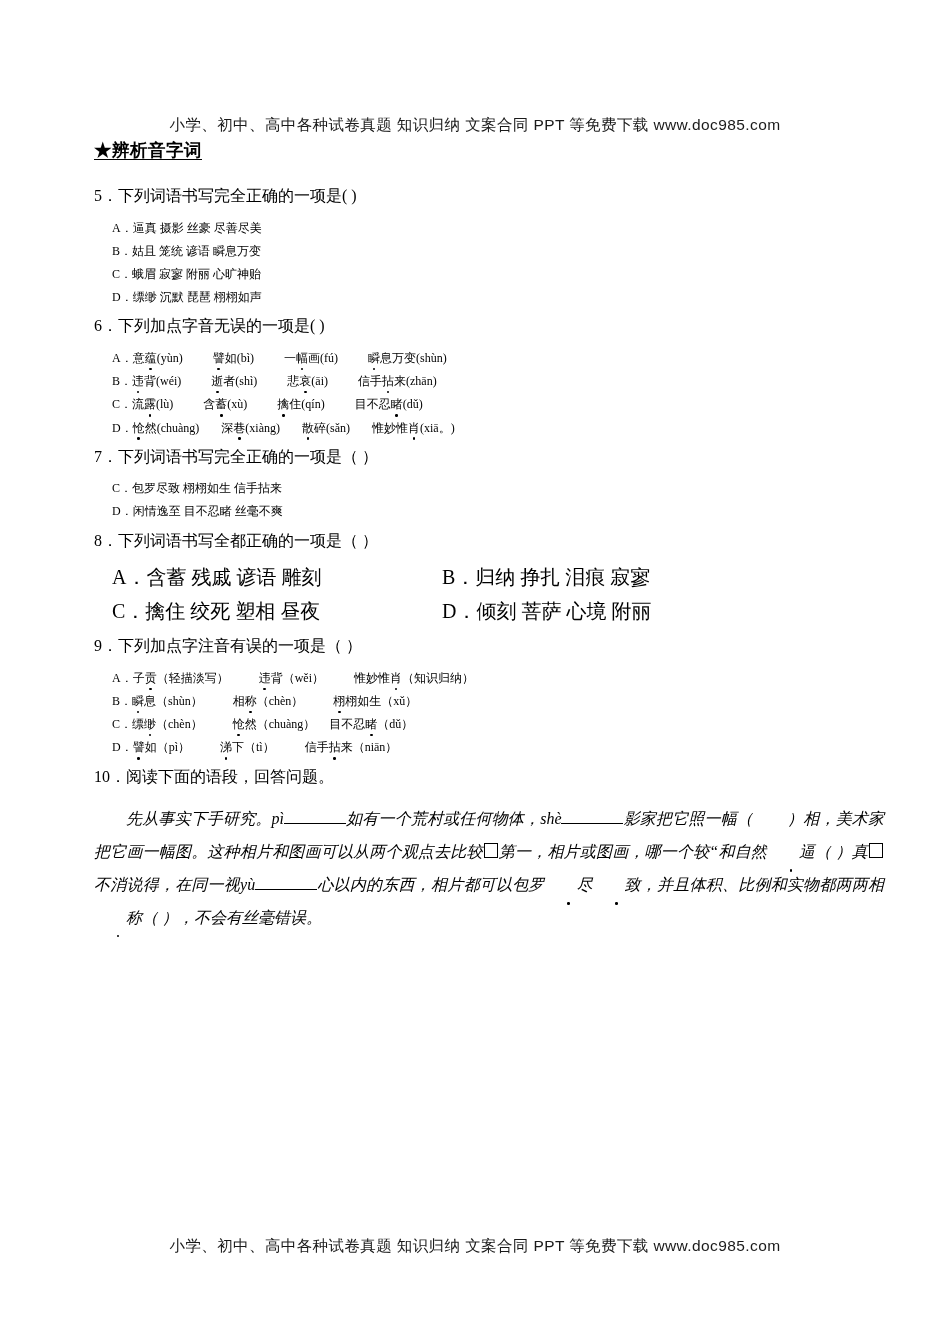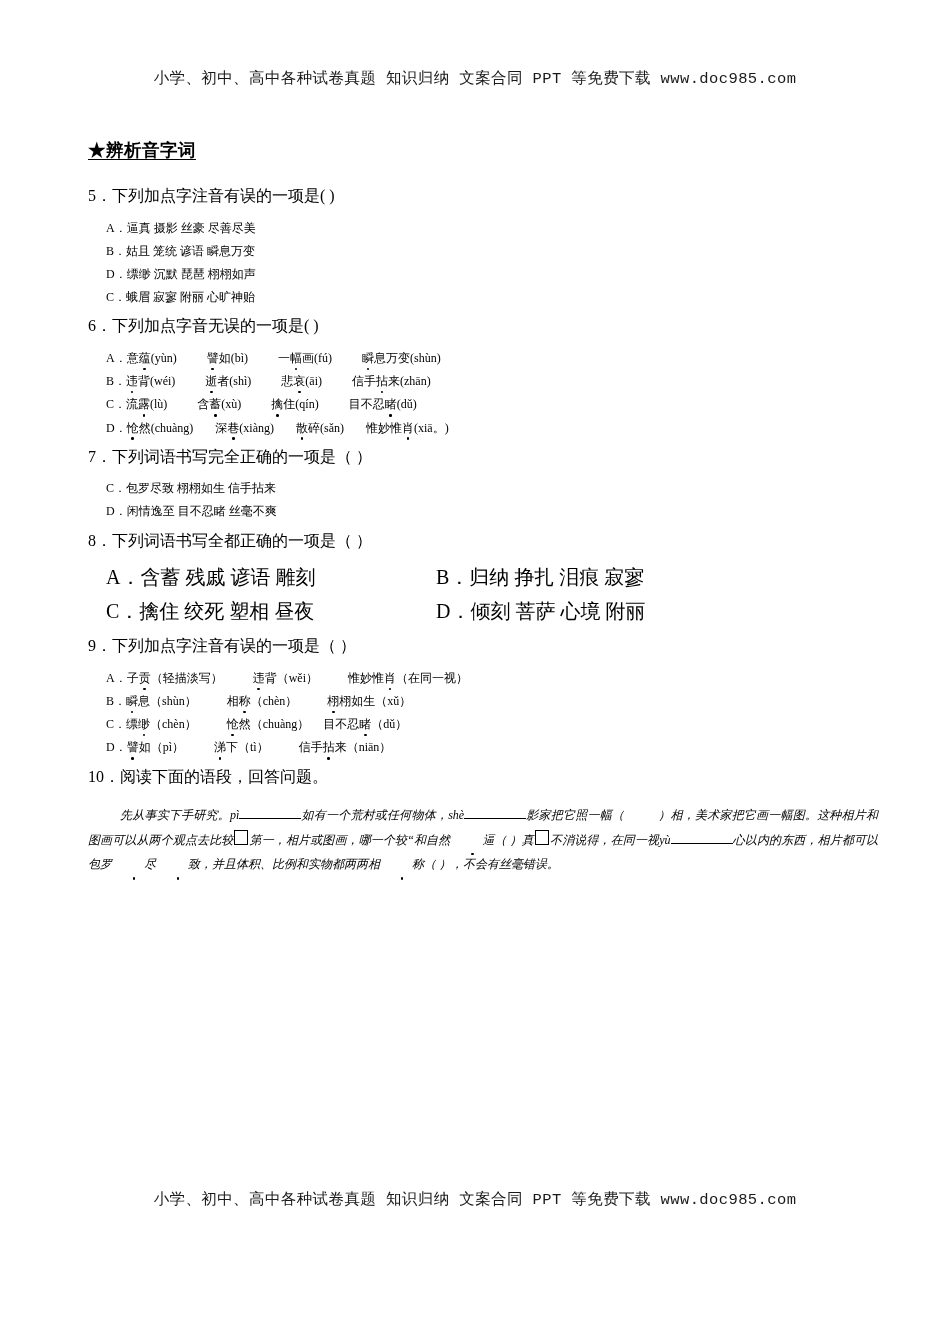--- a/index.html
+++ b/index.html
@@ -21,33 +21,34 @@
     position: relative;
     box-sizing: border-box;
   }
 
   
   .watermark {
     position: absolute;
     left: 0;
     width: 950px;
     text-align: center;
-    font-family: Liberation Mono, monospace;
+    font-family: Liberation Sans, sans-serif;
     font-size: 15.5px;
     letter-spacing: 0.4px;
     color: #1a1a1a;
     white-space: nowrap;
+    margin-top: 47px;
   }
   .watermark-top { top: 68px; }
   .watermark-bottom { top: 1189px; }
 
   
   .content {
     position: absolute;
-    left: 88px;
+    left: 94px;
     top: 140px;
     width: 790px;
   }
 
   .section-title {
     font-weight: bold;
     font-size: 17.5px;
     text-decoration: underline;
     text-underline-offset: 3px;
     margin: 0 0 14px 0;
@@ -106,21 +107,21 @@
     height: 2.5px;
     margin-left: -1.25px;
     background: #000;
     border-radius: 50%;
   }
 
   
   .passage {
     font-family: "Liberation Serif", "DejaVu Serif", serif;
     font-style: italic;
-    font-size: 12px;
+    font-size: 16px;
     line-height: 2.05;
     margin: 0;
     padding-top: 10px;
     text-align: justify;
     text-justify: inter-ideograph;
     text-indent: 32px;
     width: 790px;
   }
   .passage .blank {
     display: inline-block;
@@ -164,33 +165,33 @@
 
 <div class="page">
 
   <div class="watermark watermark-top">小学、初中、高中各种试卷真题 知识归纳 文案合同 PPT 等免费下载  www.doc985.com</div>
 
   <div class="content">
 
     <div class="section-title">★辨析音字词</div>
 
     <div class="q-stem">
-      <span class="q-num">5．</span><span>下列加点字注音有误的一项是(    )</span>
+      <span class="q-num">5．</span><span>下列词语书写完全正确的一项是(    )</span>
     </div>
     <div class="opt">
       <span class="opt-label">A．</span><span>逼真  摄影  丝豪  尽善尽美</span>
     </div>
     <div class="opt">
       <span class="opt-label">B．</span><span>姑且  笼统  谚语  瞬息万变</span>
     </div>
     <div class="opt">
+      <span class="opt-label">C．</span><span>蛾眉  寂寥  附丽  心旷神贻</span>
+    </div>
+    <div class="opt">
       <span class="opt-label">D．</span><span>缥缈  沉默  琵琶  栩栩如声</span>
-    </div>
-    <div class="opt">
-      <span class="opt-label">C．</span><span>蛾眉  寂寥  附丽  心旷神贻</span>
     </div>
 
     <div class="q-stem">
       <span class="q-num">6．</span><span>下列加点字音无误的一项是(    )</span>
     </div>
 
     <div class="opt">
       <span class="opt-label">A．</span><span><span>意</span><span class="dot">蕴</span><span>(yùn)</span></span><span class="sp-lg"></span><span><span></span><span class="dot">譬</span><span>如(bì)</span></span><span class="sp-lg"></span><span><span>一</span><span class="dot">幅</span><span>画(fú)</span></span><span class="sp-lg"></span><span><span></span><span class="dot">瞬</span><span>息万变(shùn)</span></span>
     </div>
 
@@ -224,21 +225,21 @@
     </div>
     <div class="opt-row">
       <span class="opt-col left"><span class="opt-label">C．</span><span>擒住  绞死  塑相  昼夜</span></span><span class="opt-col"><span class="opt-label">D．</span><span>倾刻  菩萨  心境  附丽</span></span>
     </div>
 
     <div class="q-stem">
       <span class="q-num">9．</span><span>下列加点字注音有误的一项是（    ）</span>
     </div>
 
     <div class="opt">
-      <span class="opt-label">A．</span><span><span>子</span><span class="dot">贡</span><span>（轻描淡写）</span></span><span class="sp-lg"></span><span><span></span><span class="dot">违</span><span>背（wěi）</span></span><span class="sp-lg"></span><span><span>惟妙惟</span><span class="dot">肖</span><span>（在同一视）</span></span>
+      <span class="opt-label">A．</span><span><span>子</span><span class="dot">贡</span><span>（轻描淡写）</span></span><span class="sp-lg"></span><span><span></span><span class="dot">违</span><span>背（wěi）</span></span><span class="sp-lg"></span><span><span>惟妙惟</span><span class="dot">肖</span><span>（知识归纳）</span></span>
     </div>
 
     <div class="opt">
       <span class="opt-label">B．</span><span><span></span><span class="dot">瞬</span><span>息（shùn）</span></span><span class="sp-lg"></span><span><span>相</span><span class="dot">称</span><span>（chèn）</span></span><span class="sp-lg"></span><span><span></span><span class="dot">栩</span><span>栩如生（xǔ）</span></span>
     </div>
 
     <div class="opt">
       <span class="opt-label">C．</span><span><span>缥</span><span class="dot">缈</span><span>（chèn）</span></span><span class="sp-lg"></span><span><span></span><span class="dot">怆</span><span>然（chuàng）</span></span><span class="sp"></span><span><span>目不忍</span><span class="dot">睹</span><span>（dǔ）</span></span>
     </div>
 

